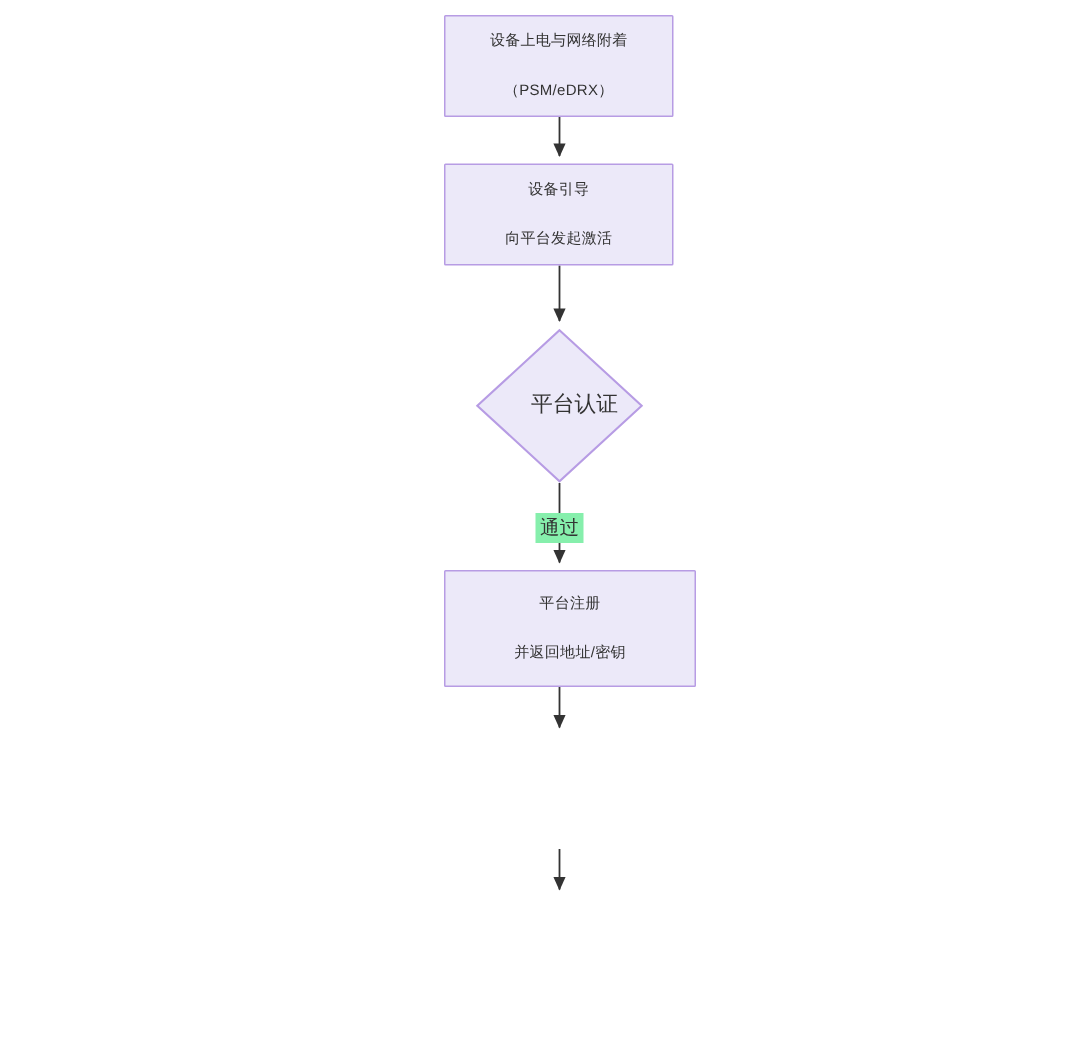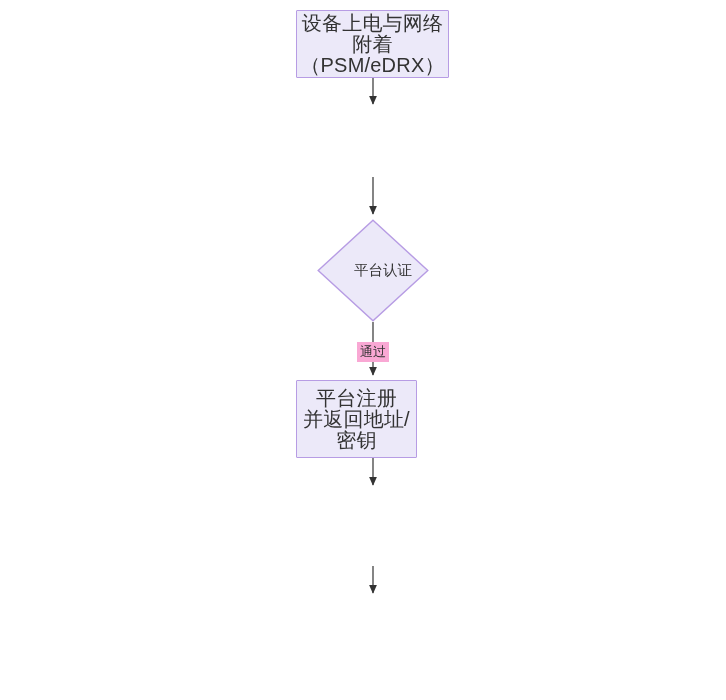--- a/index.html
+++ b/index.html
@@ -42,22 +42,22 @@
   }
 
   .node-box {
     background: #ece9f9;
     border: 1.4px solid #b79ce4;
     border-radius: 1px;
   }
 
   .node-label {
     color: #333333;
-    font-size: 20px;
-    line-height: 21px;
+    font-size: 10px;
+    line-height: 33px;
     letter-spacing: 0.2px;
     white-space: pre-line;
     user-select: none;
   }
 
   .node-diamond {
     background: transparent;
     border: none;
   }
 
@@ -74,21 +74,21 @@
     z-index: 2;
     color: #333333;
     font-size: 14.5px;
     line-height: 23px;
     user-select: none;
     margin-left: 20px;
   }
 
   .edge-label {
     position: absolute;
-    background: #f9a8d4;
+    background: #86efac;
     color: #333333;
     font-size: 13px;
     line-height: 18px;
     padding: 1px 3px;
     transform: translate(-50%, -50%);
     white-space: nowrap;
     user-select: none;
   }
 </style>
 </head>
@@ -118,32 +118,36 @@
     <g>
       <line x1="373" y1="566" x2="373" y2="593" stroke="#333333" stroke-width="1.2" marker-end="url(#arrowhead)"></line>
     </g>
   </svg>
 
   <div class="node node-box" style="left:296px; top:10px; width:153px; height:68px;">
     <span class="node-label">设备上电与网络附着
 （PSM/eDRX）</span>
   </div>
 
+  <div class="node node-box" style="left:296px; top:109px; width:153px; height:68px;">
+    <span class="node-label">设备引导
+向平台发起激活</span>
+  </div>
 
   <div class="node node-diamond" style="left:317px; top:219px; width:112px; height:103px;">
     <svg class="diamond-shape" viewBox="0 0 112 103" preserveAspectRatio="none" xmlns="http://www.w3.org/2000/svg">
       <polygon points="56,1.2 110.8,51.5 56,101.8 1.2,51.5" fill="#ece9f9" stroke="#b79ce4" stroke-width="1.4"></polygon>
     </svg>
     <span class="diamond-label">平台认证</span>
   </div>
 
   <div class="edge-label" style="left:373px; top:352px;">
     <span>通过</span>
   </div>
 
-  <div class="node node-box" style="left:296px; top:380px; width:121px; height:78px;">
+  <div class="node node-box" style="left:296px; top:380px; width:168px; height:78px;">
     <span class="node-label">平台注册
 并返回地址/密钥</span>
   </div>
 
 
 
 </div>
 
 </body></html>

